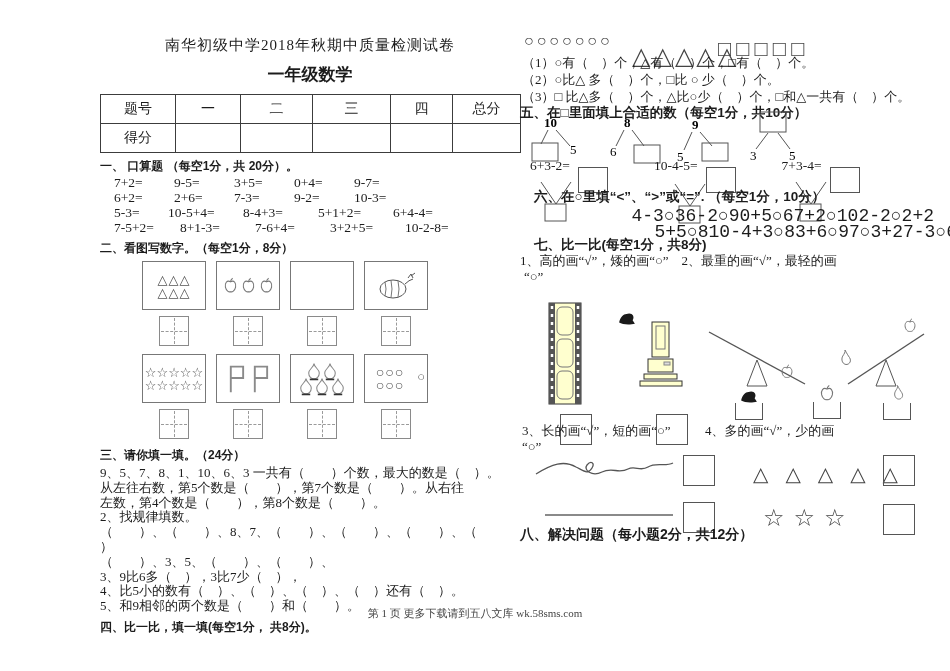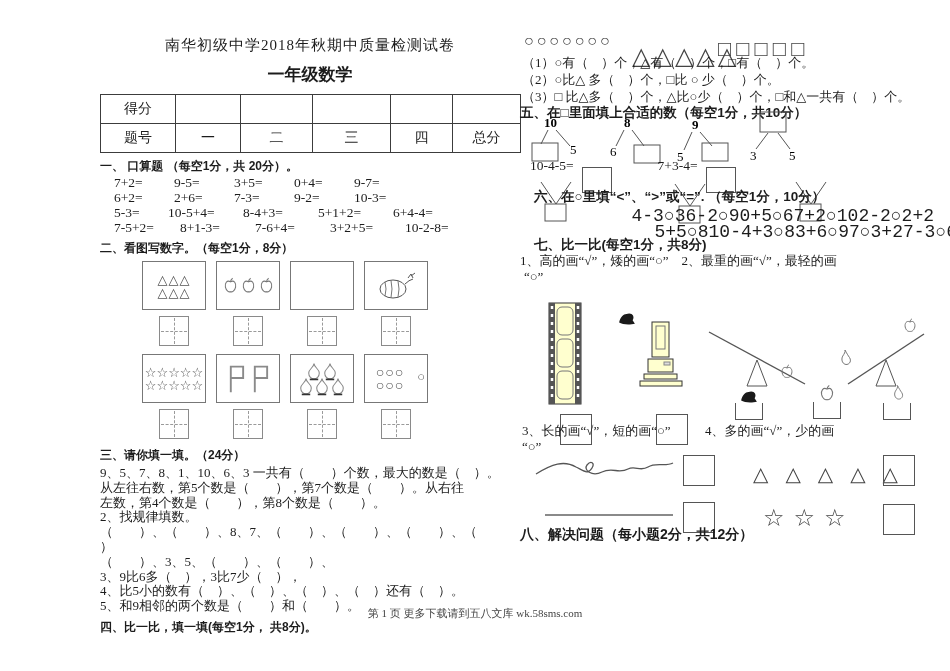--- a/index.html
+++ b/index.html
@@ -62,35 +62,35 @@
       <colgroup>
           <col style="width:75px">
           <col style="width:65px">
           <col style="width:72px">
           <col style="width:78px">
           <col style="width:62px">
           <col style="width:68px">
         </colgroup>
       <tbody>
         <tr>
+            <td>题号</td>
+            <td>一</td>
+            <td>二</td>
+            <td>三</td>
+            <td>四</td>
+            <td>总分</td>
+          </tr>
+        <tr>
           <td>得分</td>
           <td></td>
             <td></td>
             <td></td>
             <td></td>
             <td></td>
         </tr>
-        <tr>
-            <td>题号</td>
-            <td>一</td>
-            <td>二</td>
-            <td>三</td>
-            <td>四</td>
-            <td>总分</td>
-          </tr>
       </tbody>
     </table>
 
     <div class="sec-head">一、 口算题 （每空1分，共 20分）。</div>
     <div class="eq-row r1">
         <span class="eq">7+2=</span>
         <span class="eq">9-5=</span>
         <span class="eq">3+5=</span>
         <span class="eq">0+4=</span>
         <span class="eq">9-7=</span>
@@ -277,20 +277,24 @@
     </svg>
     <svg class="abs" style="left:228px;top:80px;" width="60" height="60">
       <rect x="12" y="2" width="26" height="20" fill="none" stroke="#555"></rect>
       <line x1="20" y1="23" x2="8" y2="39" stroke="#555"></line>
         <line x1="30" y1="23" x2="42" y2="39" stroke="#555"></line>
       <text x="2" y="50" font-size="13">3</text>
       <text x="41" y="50" font-size="13">5</text>
     </svg>
 
     <div class="abs" style="left:10px;top:128px;display:flex;gap:46px;">
+        <span class="eq5-group">
+          <span>6+3-2=</span>
+          <span class="sqbox"></span>
+        </span>
         <span class="eq5-group">
           <span>10-4-5=</span>
           <span class="sqbox"></span>
         </span>
         <span class="eq5-group">
           <span>7+3-4=</span>
           <span class="sqbox"></span>
         </span>
       </div>
 

